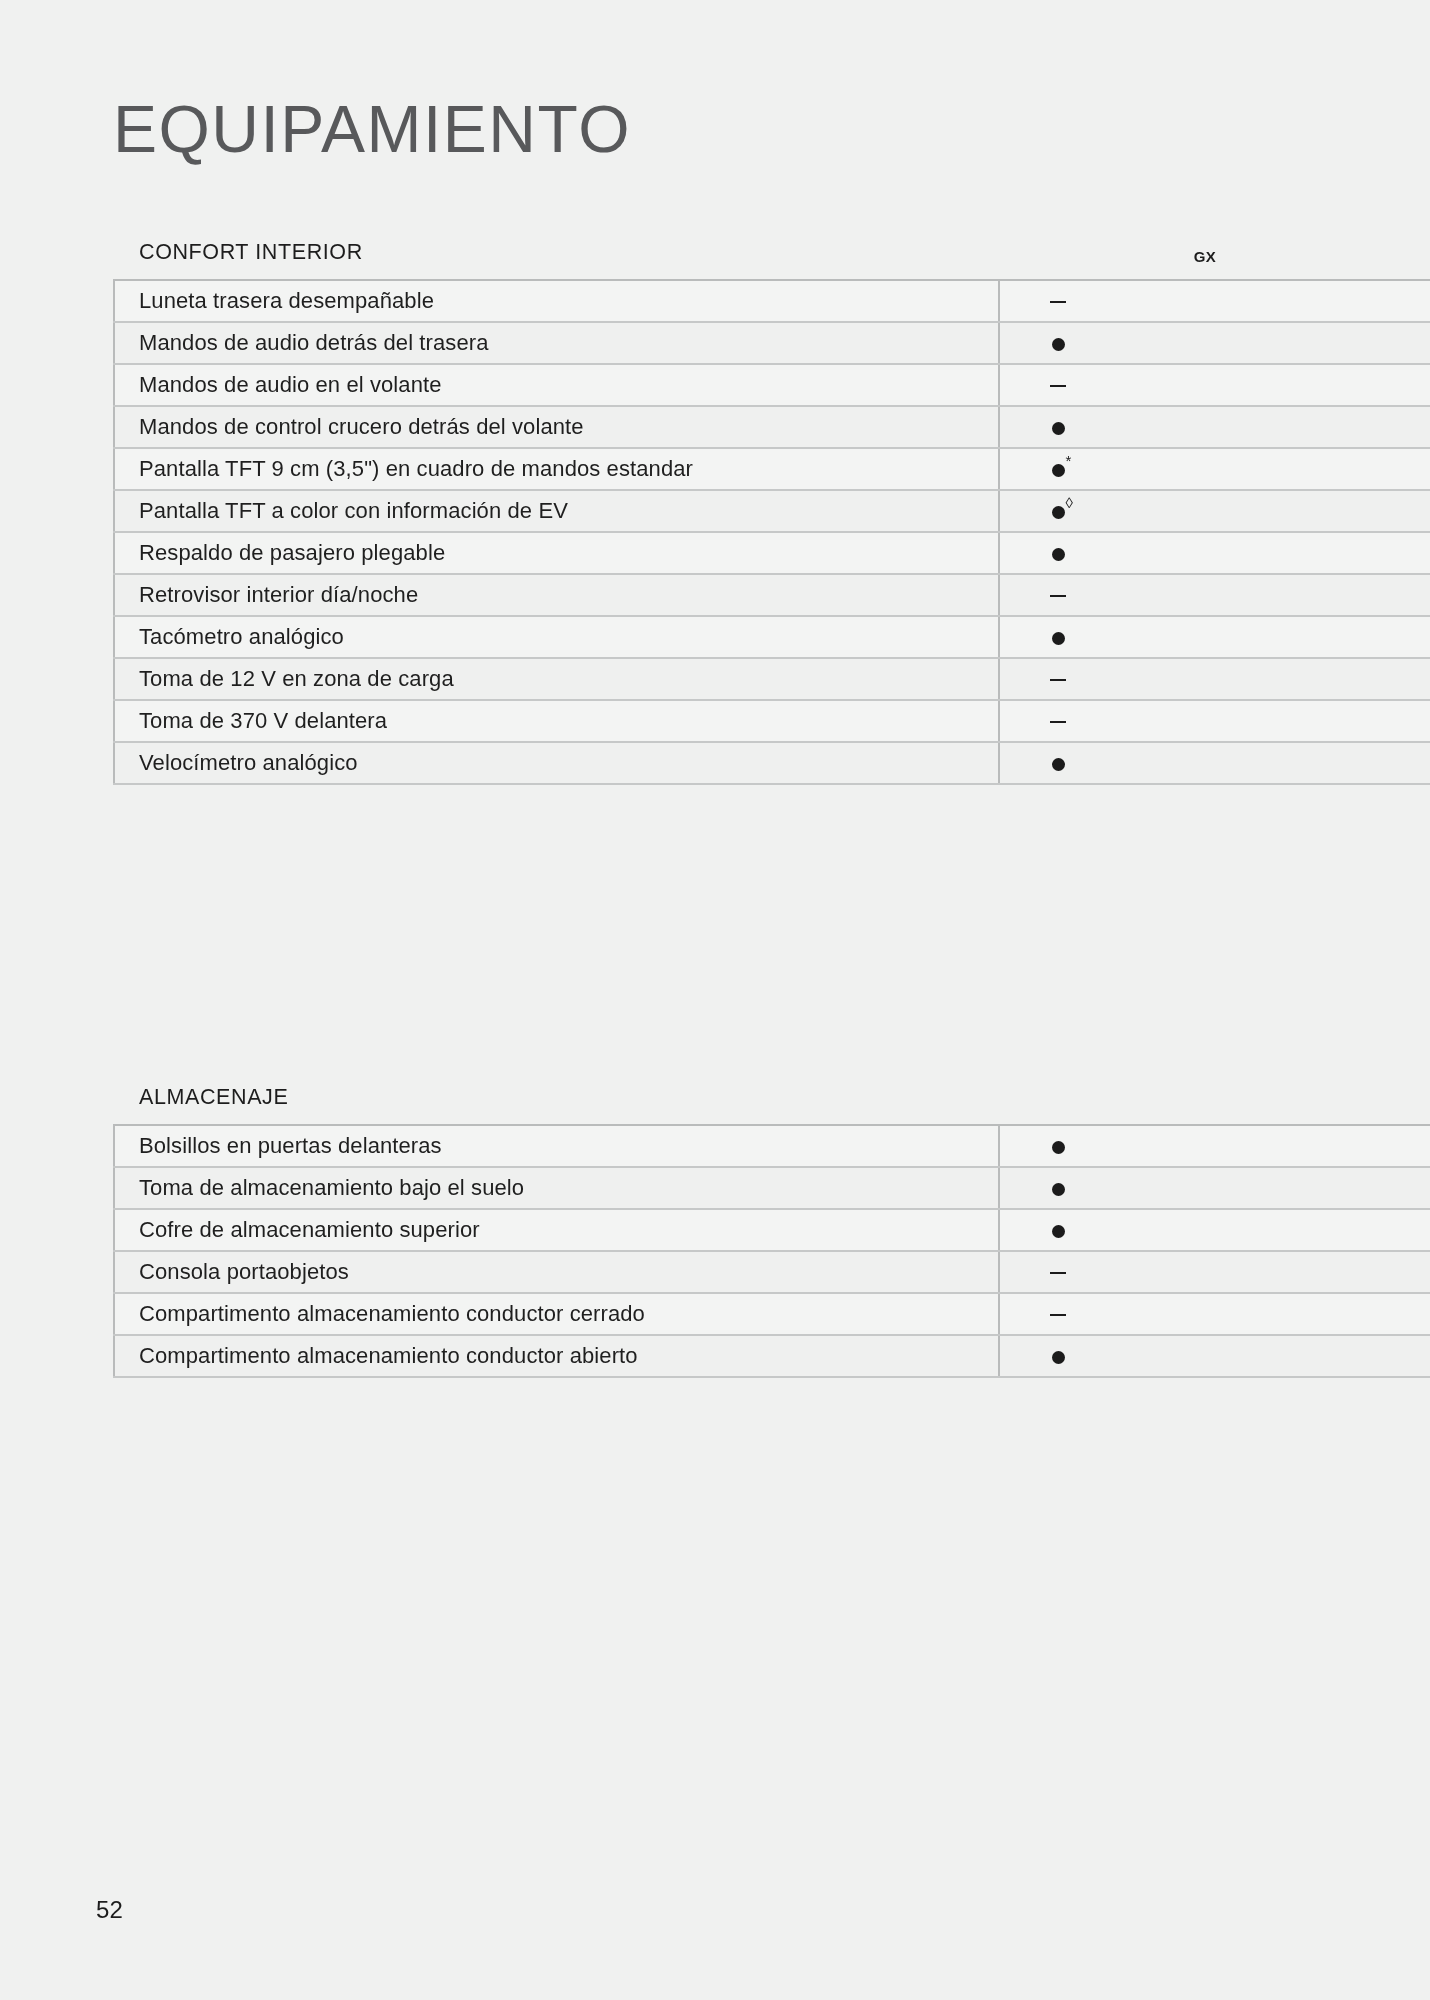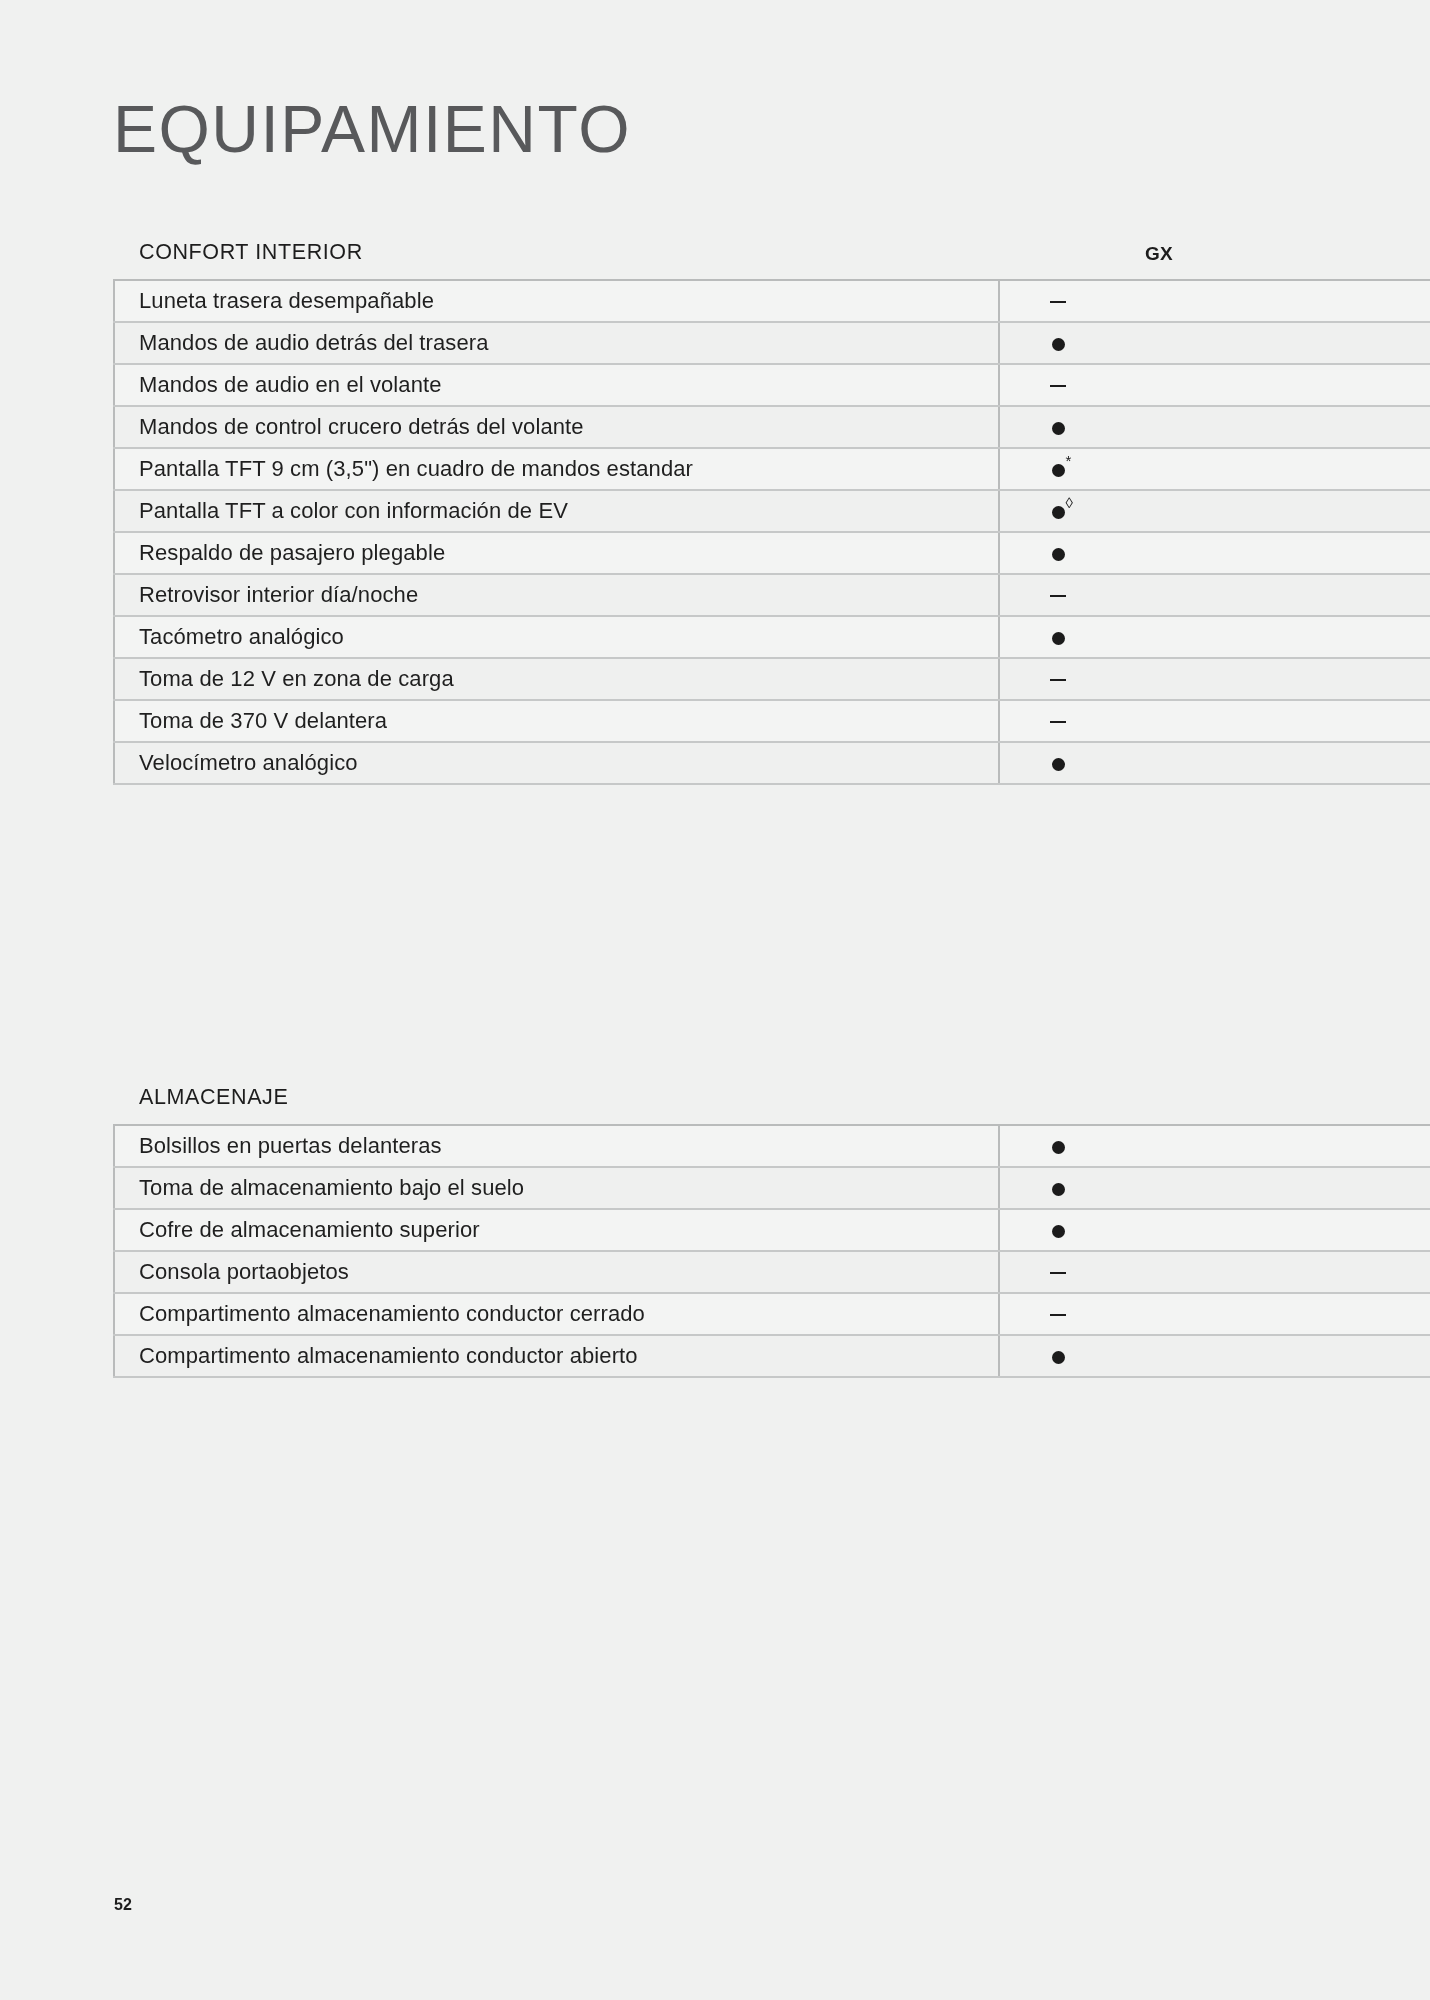--- a/index.html
+++ b/index.html
@@ -57,25 +57,25 @@
   }
 
   .heading-row {
     display: flex;
     align-items: flex-end;
     margin-bottom: 14px;
   }
   .heading-row .section-heading { margin-bottom: 0; }
 
   .col-head {
-    font-size: 19px;
+    font-size: 15px;
     font-weight: 700;
     color: #1d1d1d;
     letter-spacing: 0.3px;
-    text-align: left;
+    text-align: center;
     width: 120px;
     margin-left: auto;
     margin-right: 178px;
     white-space: nowrap;
   }
 
   
   .spec-table {
     border-collapse: collapse;
     table-layout: fixed;
@@ -145,24 +145,24 @@
     margin-left: 1px;
     position: relative;
     top: -2px;
   }
 
   .marker.is-dash { margin-left: 50px; }
 
   
   .page-number {
     position: absolute;
-    left: 114px;
+    left: 96px;
     top: 1896px;
-    font-size: 16px;
-    font-weight: 700;
+    font-size: 24px;
+    font-weight: 400;
     color: #1d1d1d;
     letter-spacing: 0.2px;
   }
 </style>
 </head>
 <body>
 
 <div class="page">
 
   <h1 class="page-title">EQUIPAMIENTO</h1>

